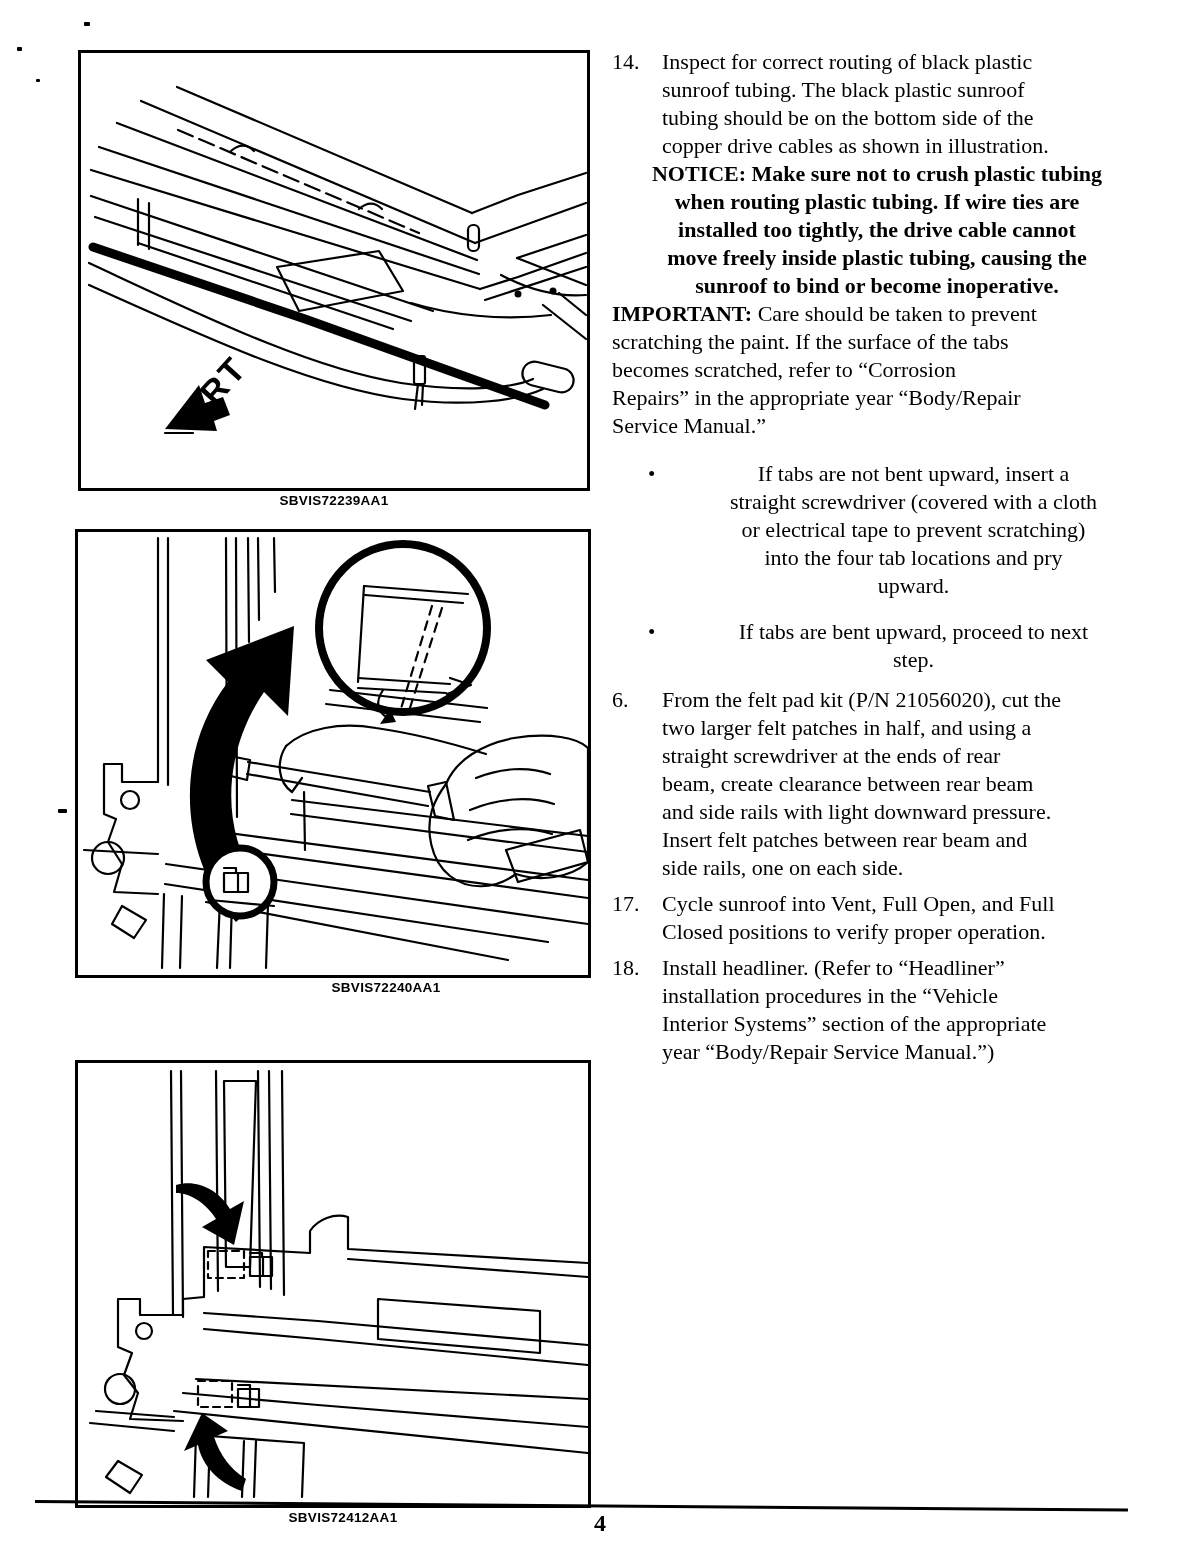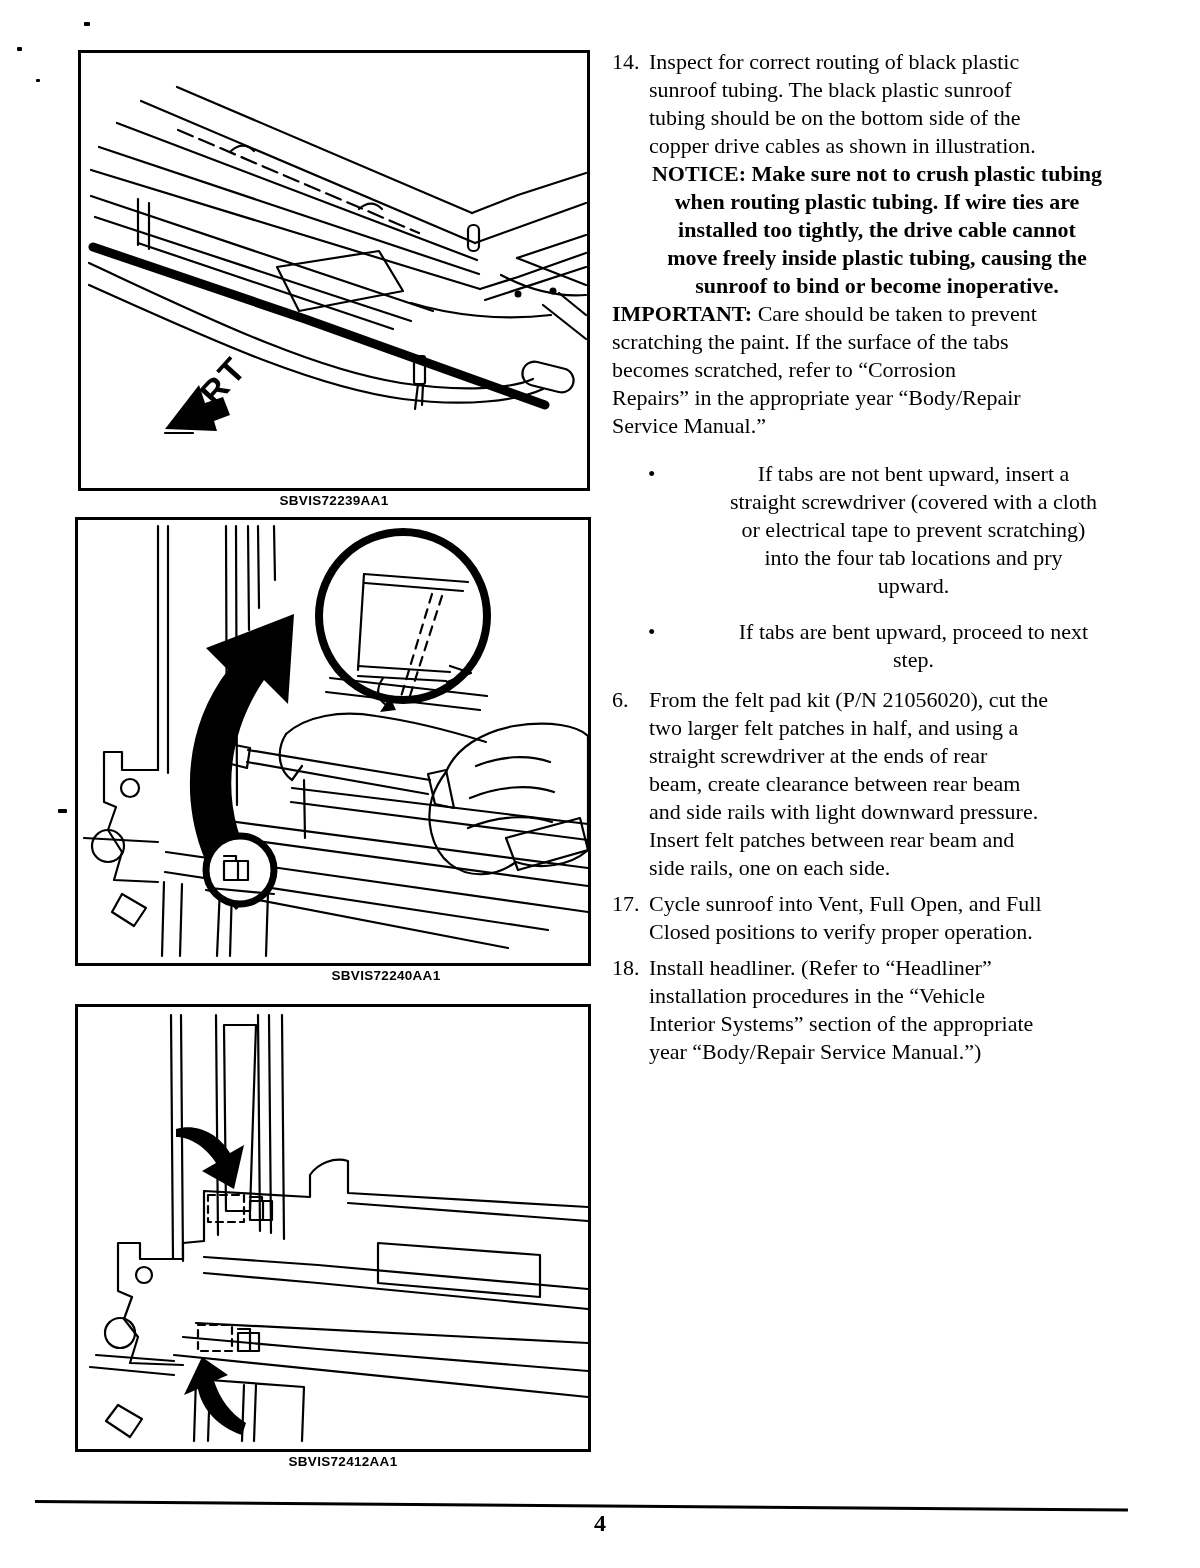--- a/index.html
+++ b/index.html
@@ -21,21 +21,21 @@
   }
   .art .solid{fill:#000;stroke:none;}
   .art .thick{stroke-width:9;}
   .art .mag{stroke-width:8;fill:#fff;}
   .art .mini{stroke-width:7;fill:#fff;}
   
   .col{
     position:absolute;left:612px;top:48px;width:530px;
     font-size:22px;line-height:28px;
   }
-  .step{display:flex;}
+  .step{display:flex;gap:13px;}
   .step .num{flex:0 0 37px;}
   .step .txt{flex:1;white-space:pre-line;}
   p.note{margin:0;white-space:normal;}
   p.note .body{white-space:pre-line;}
   p.notice, p.notice .body{font-weight:bold;text-align:center;}
   p.important .lbl{font-weight:bold;}
   .bullet{display:flex;padding-left:36px;}
   .bullet .dot{flex:0 0 37px;font-size:21px;}
   .bullet .txt{flex:1;white-space:pre-line;text-align:center;}
   .mt17{margin-top:17px}.mt217{margin-top:217px}.mt8{margin-top:8px}
@@ -110,21 +110,21 @@
       <g>
         <polygon class="solid" points="84,376 118,332 124,350 142,344 149,362 133,368 136,378"></polygon>
         <path d="M84,380 L112,380" stroke-width="3"></path>
       </g>
       <text x="118" y="372" transform="rotate(-48 118 372)" font-family="Liberation Sans, sans-serif" font-weight="bold" font-size="34" letter-spacing="3" fill="#000" stroke="none">FRT</text>
     </svg>
   </div>
   <div class="fig-caption">SBVIS72239AA1</div>
 </div>
 
-<div class="fig" style="left:75px;top:517px;width:622px">
+<div class="fig" style="left:75px;top:529px;width:622px">
   <div class="frame" style="width:516px;height:449px">
     <svg class="art" width="510" height="443" viewBox="0 0 510 443">
       <defs>
         <pattern id="h2" patternUnits="userSpaceOnUse" width="8" height="8" patternTransform="rotate(50)">
           <path d="M0,0 L0,8" stroke="#000" stroke-width="2.4"></path>
         </pattern>
       </defs>
       <g>
         <path d="M80,6 L80,250 M90,6 L90,253"></path>
         <path d="M148,6 L149,282 M158,6 L159,285"></path>
@@ -178,21 +178,21 @@
         <path d="M354,74 L322,180" stroke-dasharray="9 7"></path>
         <path d="M305,158 C297,170 299,180 310,186"></path>
         <polygon class="solid" points="318,190 302,192 312,177"></polygon>
         <path d="M252,158 L409,176 M248,172 L402,190"></path>
       </g>
     </svg>
   </div>
   <div class="fig-caption">SBVIS72240AA1</div>
 </div>
 
-<div class="fig" style="left:75px;top:1004px;width:536px">
+<div class="fig" style="left:75px;top:1060px;width:536px">
   <div class="frame" style="width:516px;height:448px">
     <svg class="art" width="510" height="442" viewBox="0 0 510 442">
       <defs>
         <pattern id="h3" patternUnits="userSpaceOnUse" width="8" height="8" patternTransform="rotate(50)">
           <path d="M0,0 L0,8" stroke="#000" stroke-width="2.6"></path>
         </pattern>
       </defs>
       <g>
         <path d="M93,8 L95,252 M103,8 L105,254"></path>
         <path d="M138,8 L140,228 M204,8 L206,232"></path>

